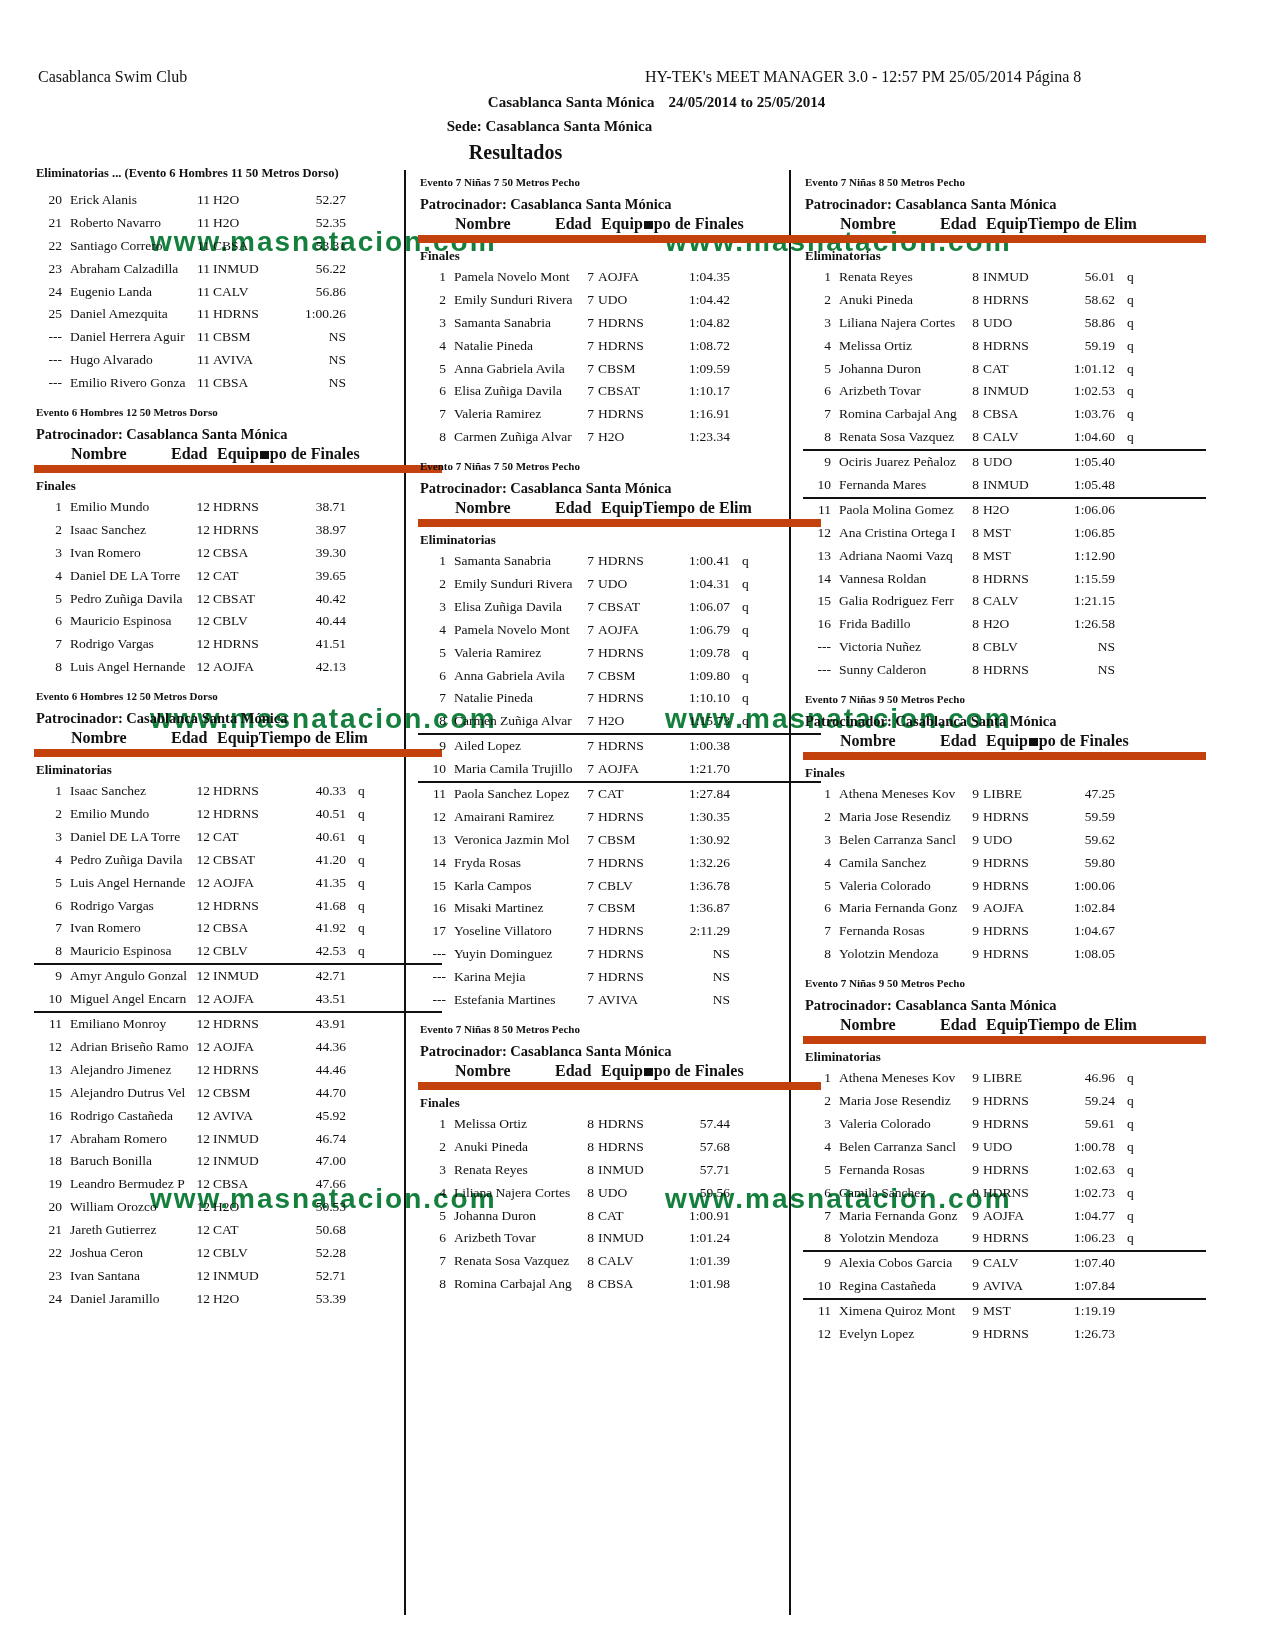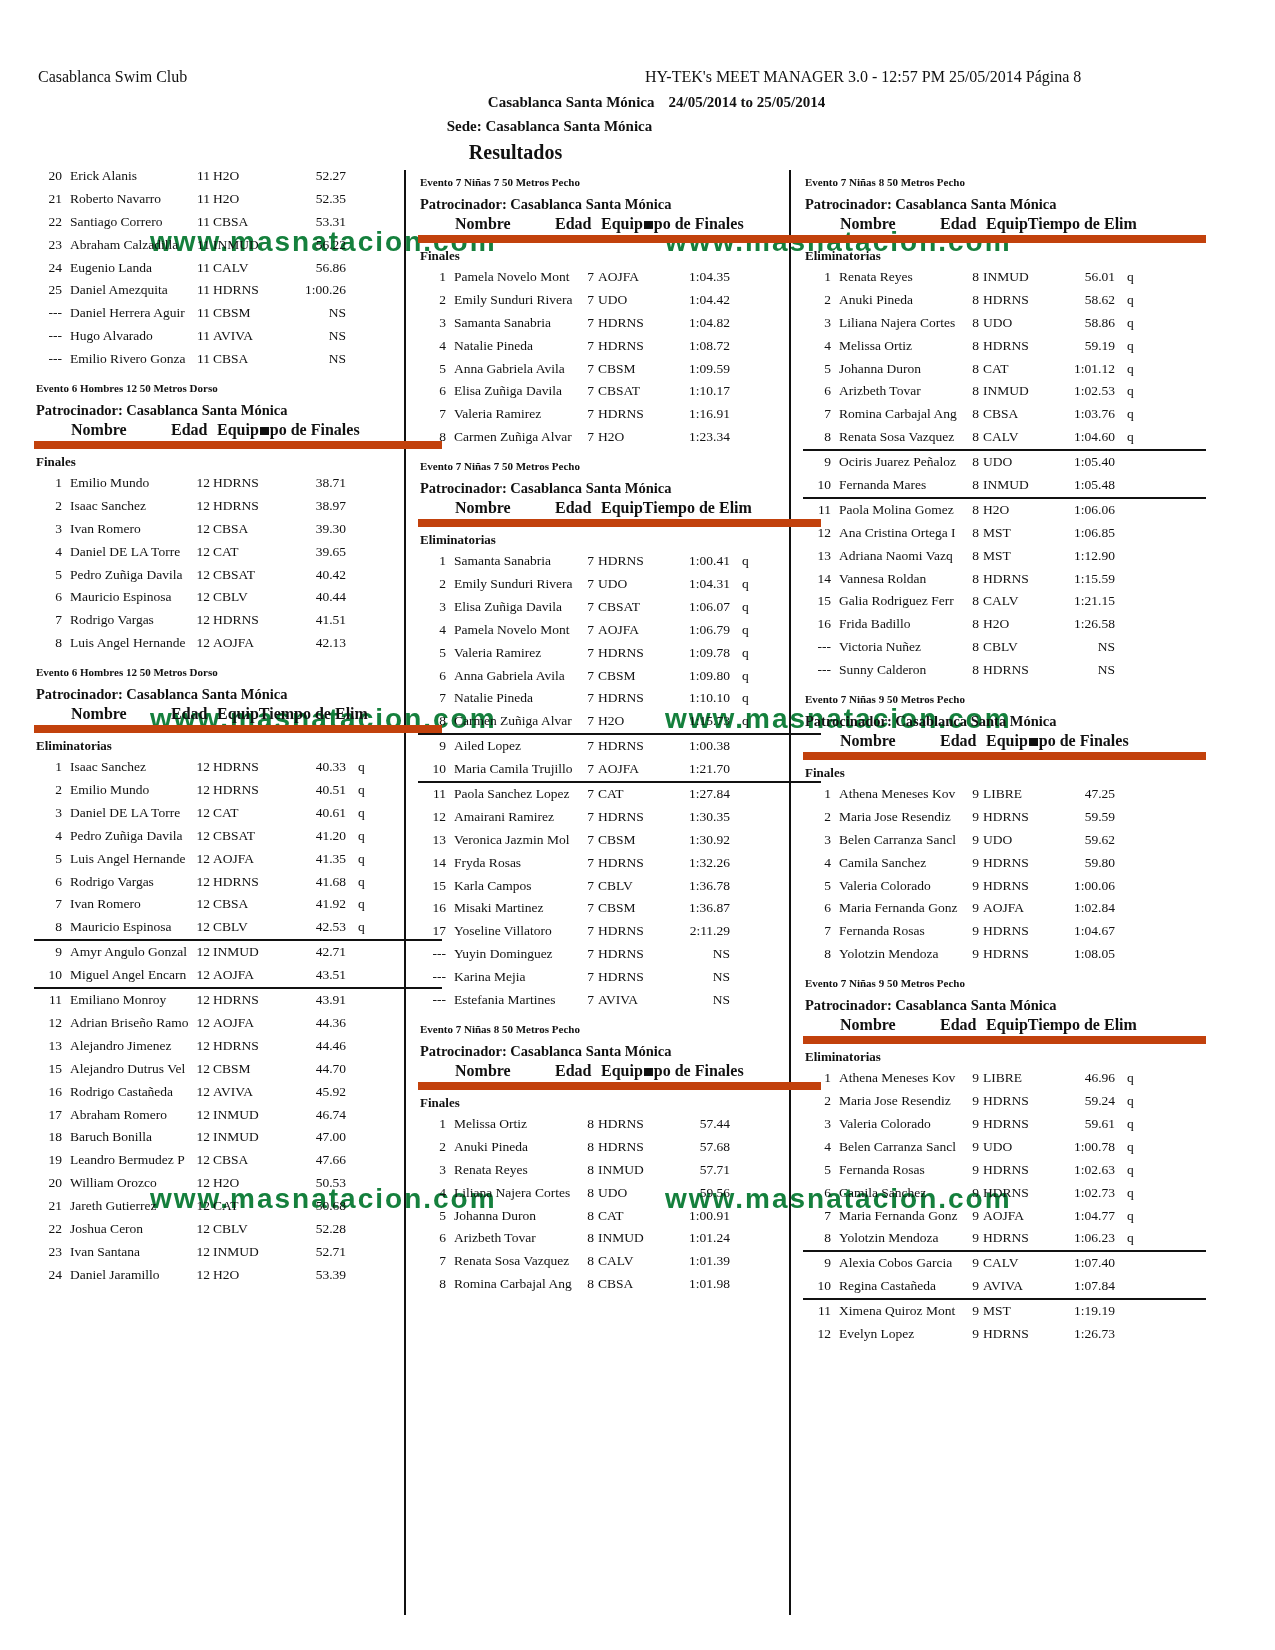--- a/index.html
+++ b/index.html
@@ -70,20 +70,21 @@
 <div class="watermark" style="left:150px; top:703px;">www.masnatacion.com</div>
 <div class="watermark" style="left:665px; top:703px;">www.masnatacion.com</div>
 <div class="watermark" style="left:150px; top:1183px;">www.masnatacion.com</div>
 <div class="watermark" style="left:665px; top:1183px;">www.masnatacion.com</div>
 
 <div class="vline" style="left:404px;"></div>
 <div class="vline" style="left:789px;"></div>
 
 <div class="col" id="col1">
   <div class="block">
+    <div class="cont-title">Eliminatorias ...   (Evento 6  Hombres 11 50 Metros Dorso)</div>
     <div class="rows">
         <div class="row">
           <span class="c-place">20</span>
           <span class="c-name">Erick Alanis</span>
           <span class="c-age">11</span>
           <span class="c-team">H2O</span>
           <span class="c-time">52.27</span>
           <span class="c-q"></span>
         </div>
         <div class="row">

